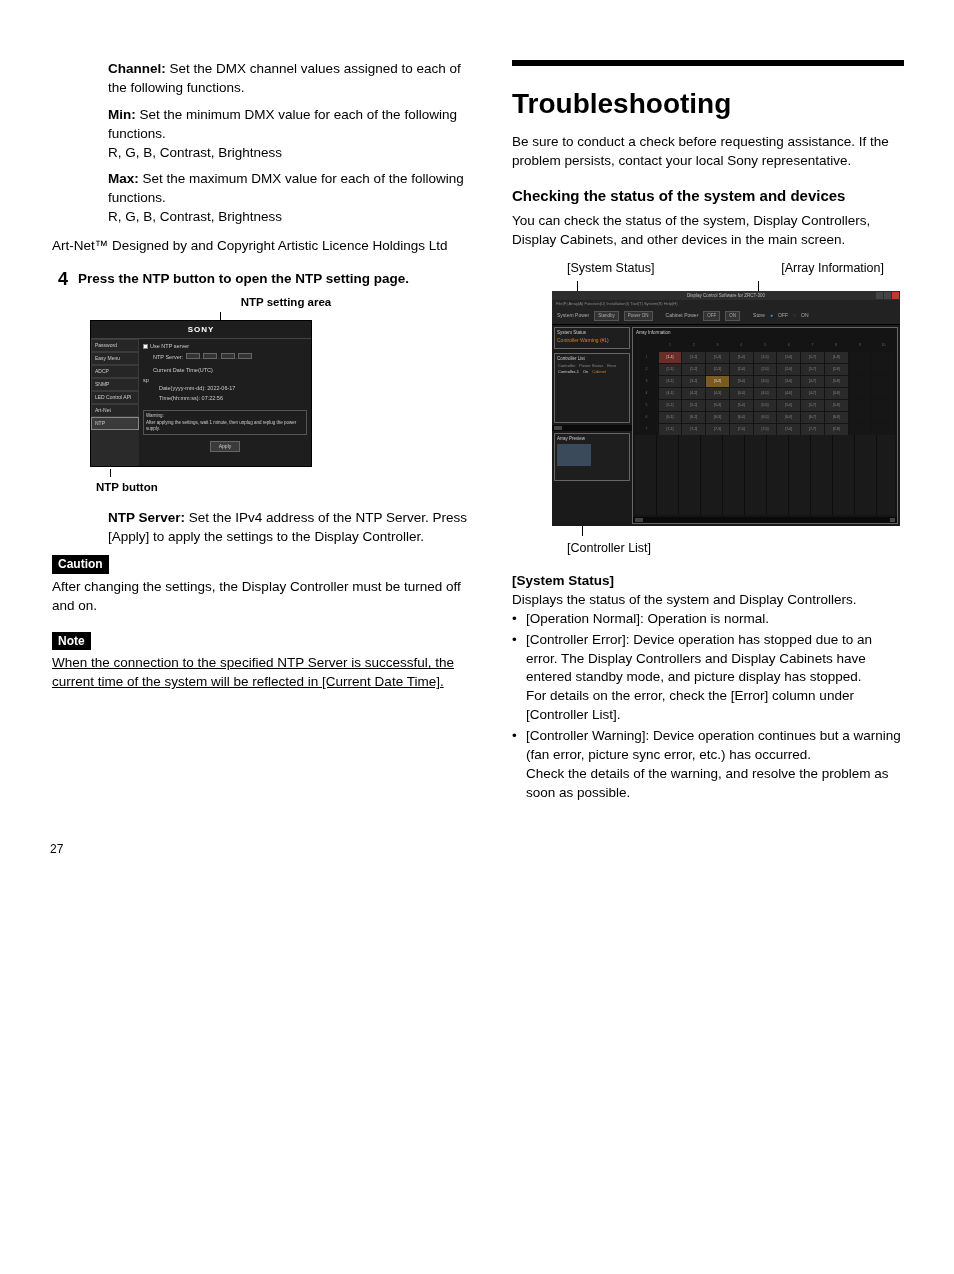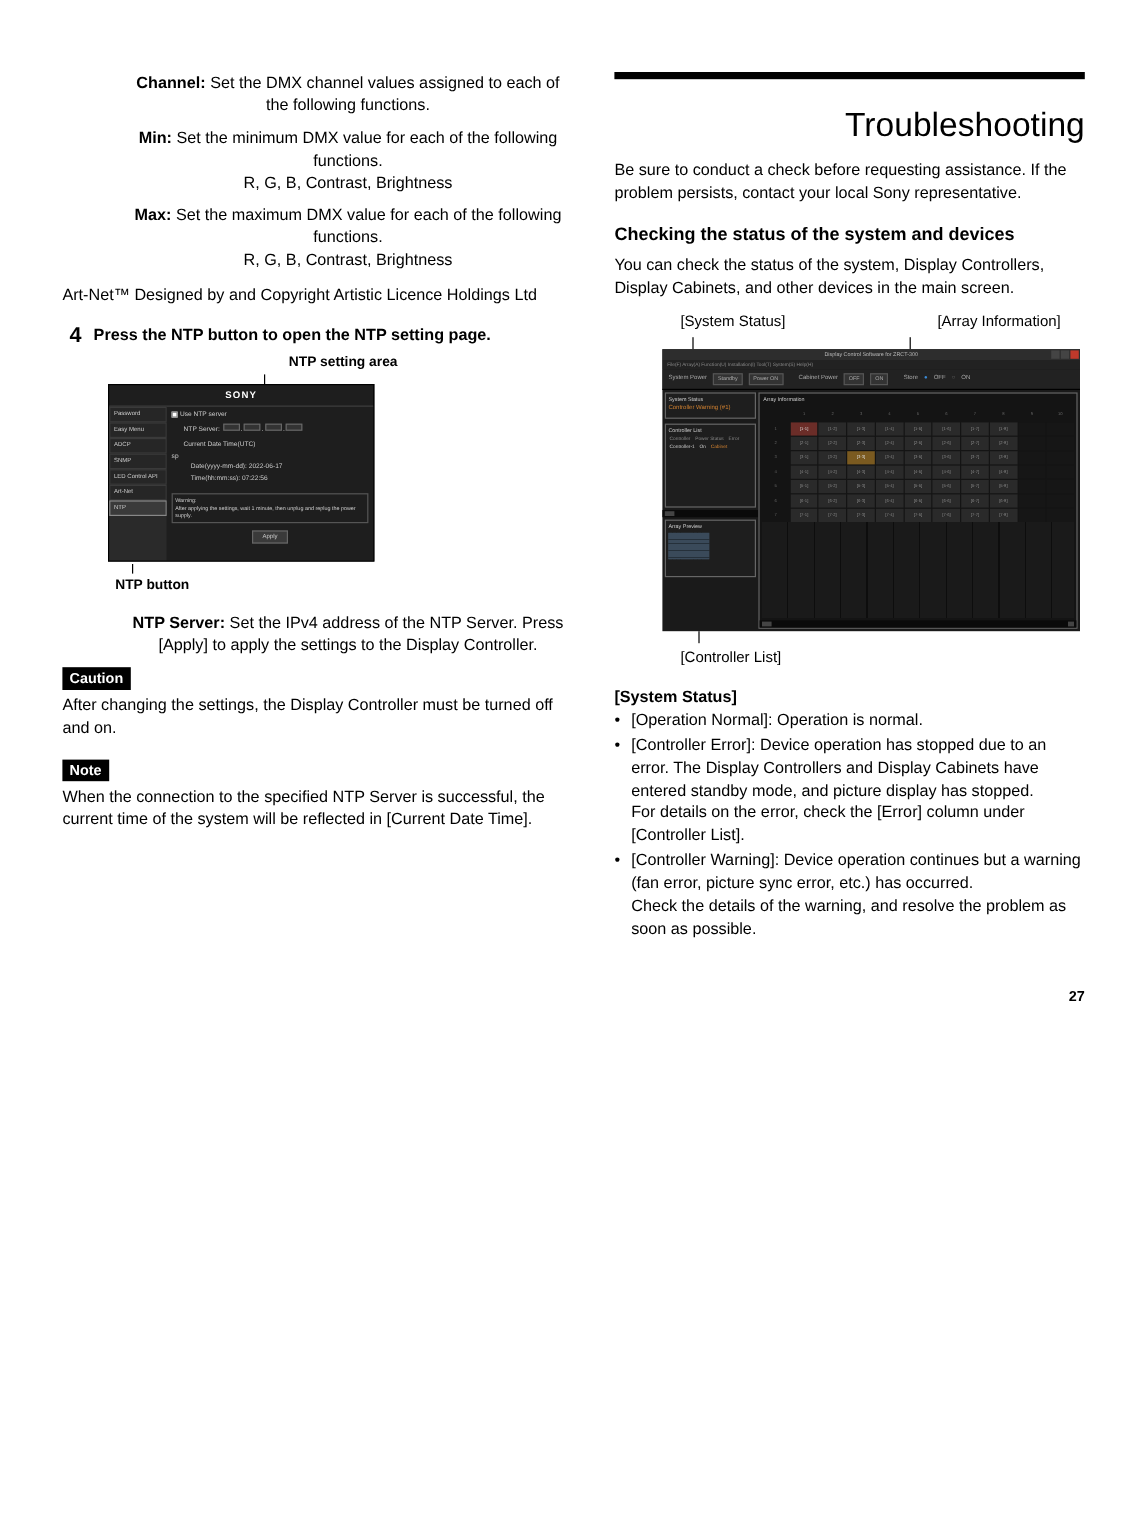--- a/index.html
+++ b/index.html
@@ -10,39 +10,39 @@
     color: #000;
     background: #fff;
     width: 954px;
     margin: 0 auto;
     padding: 60px 50px 40px 50px;
   }
   .columns { display: flex; gap: 40px; }
   .col { flex: 1; min-width: 0; }
   .col-left { padding-left: 30px; }
   .topbar-right { height: 6px; background: #000; margin-bottom: 18px; }
-  h1 { font-size: 28px; font-weight: normal; margin-bottom: 10px; text-align: right; }
+  h1 { font-size: 28px; font-weight: bold; margin-bottom: 10px; }
   h2 { font-size: 15px; font-weight: bold; margin: 14px 0 6px 0; }
   .para { margin-bottom: 10px; }
-  .def { margin-bottom: 8px; padding-left: 28px; text-align: center; }
+  .def { margin-bottom: 8px; padding-left: 28px; }
   .def .term { font-weight: bold; }
   .def .body { display: block; }
   .step { display: flex; align-items: flex-start; gap: 10px; margin: 14px 0 4px -22px; }
   .step-num { font-size: 18px; font-weight: bold; line-height: 1.1; }
   .step-text { font-weight: bold; }
   .figcap { font-size: 11.5px; font-weight: bold; }
   .figcap-top { text-align: center; margin: 4px 0 2px 0; padding-left: 20px; }
   .figcap-bottom { margin: 2px 0 14px 16px; }
   .badge { display: inline-block; background: #000; color: #fff; font-weight: bold; font-size: 12px; padding: 1px 6px; margin-bottom: 4px; }
   ul.bullets { list-style: none; padding-left: 0; margin-bottom: 8px; }
   ul.bullets > li { position: relative; padding-left: 14px; margin-bottom: 2px; }
   ul.bullets > li::before { content: "•"; position: absolute; left: 0; top: 0; }
   .label-row { display: flex; justify-content: space-between; font-size: 12.5px; margin-bottom: 4px; padding: 0 20px 0 55px; }
   .label-bottom { font-size: 12.5px; margin-top: 4px; padding-left: 55px; }
-  .pagenum { text-align: right; font-size: 12px; margin-top: 30px; font-weight: bold; }
+  .pagenum { text-align: left; font-size: 12px; margin-top: 30px; }
 
   
   .shot1 { background: #1e1e1e; border: 1px solid #000; width: 222px; margin-left: 10px; margin-bottom: 2px; position: relative; font-size: 5.5px; color: #ccc; }
   .shot1 .hdr { display:flex; justify-content:center; padding:3px 6px; color:#fff; font-size:8px; letter-spacing:1px; font-weight:bold; }
   .shot1 .body1 { display:flex; border-top:1px solid #444; }
   .shot1 .side { width:48px; background:#2a2a2a; display:flex; flex-direction:column; }
   .shot1 .side div { border:1px solid #3a3a3a; padding:2px 3px; font-size:5px; background:#262626; }
   .shot1 .side .sel { background:#3a3a3a; border:1px solid #888; }
   .shot1 .main { flex:1; padding:4px; background:#1e1e1e; }
   .shot1 .main .row { margin-bottom:2px; }
@@ -164,21 +164,21 @@
     <div class="def">
       <span class="term">NTP Server:</span>
       <span>Set the IPv4 address of the NTP Server. Press [Apply] to apply the settings to the Display Controller.</span>
     </div>
 
     <div style="margin-left:-28px; margin-top:8px;">
       <span class="badge">Caution</span>
       <div class="para">After changing the settings, the Display Controller must be turned off and on.</div>
     </div>
 
-    <div style="margin-left:-28px; margin-top:16px;">
+    <div style="margin-left:-28px; margin-top:16px;text-decoration:underline;">
       <span class="badge">Note</span>
       <div class="para">When the connection to the specified NTP Server is successful, the current time of the system will be reflected in [Current Date Time].</div>
     </div>
   </div>
 
   <div class="col">
     <div class="topbar-right"></div>
     <h1>Troubleshooting</h1>
     <div class="para">Be sure to conduct a check before requesting assistance. If the problem persists, contact your local Sony representative.</div>
 
@@ -346,20 +346,21 @@
         </div>
       </div>
     </div>
     <div style="padding-left:70px;">
         <div class="tick2"></div>
       </div>
     <div class="label-bottom">[Controller List]</div>
 
     <div style="margin-top:14px;">
       <div style="font-weight:bold;">[System Status]</div>
+      <div>Displays the status of the system and Display Controllers.</div>
       <ul class="bullets">
         <li><span>[Operation Normal]: Operation is normal.</span></li>
         <li>
           <span>[Controller Error]: Device operation has stopped due to an error. The Display Controllers and Display Cabinets have entered standby mode, and picture display has stopped.</span><br>
           <span>For details on the error, check the [Error] column under [Controller List].</span>
         </li>
         <li>
           <span>[Controller Warning]: Device operation continues but a warning (fan error, picture sync error, etc.) has occurred.</span><br>
           <span>Check the details of the warning, and resolve the problem as soon as possible.</span><br>
         </li>

